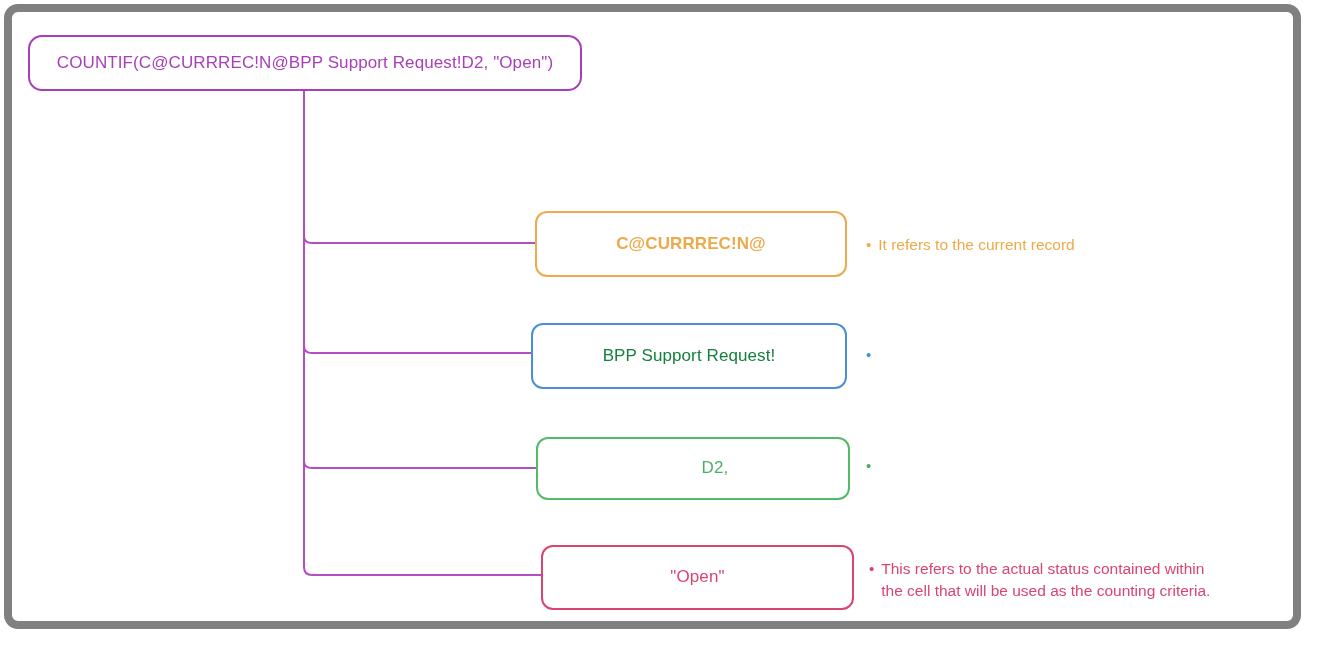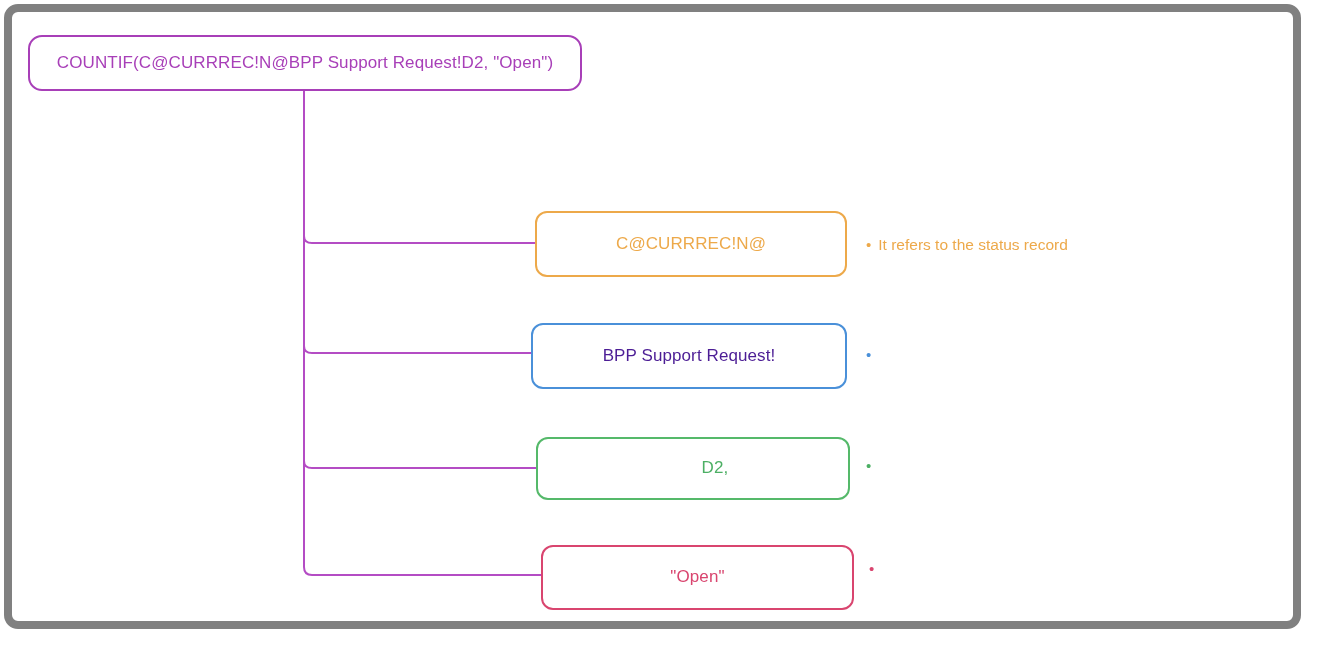--- a/index.html
+++ b/index.html
@@ -80,30 +80,30 @@
   }
 
   
   #node-orange {
     left: 535px;
     top: 211px;
     width: 312px;
     height: 66px;
     border-color: #eda94a;
   }
-  #node-orange .node-label { color: #eda94a; }
+  #node-orange .node-label { color: #eda94a; font-weight: bold; }
 
   #node-blue {
     left: 531px;
     top: 323px;
     width: 316px;
     height: 66px;
     border-color: #4a90d9;
   }
-  #node-blue .node-label { color: #4c1d95; }
+  #node-blue .node-label { color: #15803d; }
 
   #node-green {
     left: 536px;
     top: 437px;
     width: 314px;
     height: 63px;
     border-color: #55b96a;
     padding-left: 44px;
   }
   #node-green .node-label { color: #4caf64; }
@@ -162,21 +162,21 @@
 
     <div class="node" id="root-node">
       <span class="node-label">COUNTIF(C@CURRREC!N@BPP Support Request!D2, "Open")</span>
     </div>
 
     <div class="node" id="node-orange">
       <span class="node-label">C@CURRREC!N@</span>
     </div>
     <div class="annotation" id="annot-orange">
       <span class="annot-bullet">•</span>
-      <span class="annot-text">It refers to the status record</span>
+      <span class="annot-text">It refers to the current record</span>
     </div>
 
     <div class="node" id="node-blue">
       <span class="node-label">BPP Support Request!</span>
     </div>
     <div class="annotation" id="annot-blue">
       <span class="annot-bullet">•</span>
     </div>
 
     <div class="node" id="node-green">
@@ -184,16 +184,18 @@
     </div>
     <div class="annotation" id="annot-green">
       <span class="annot-bullet">•</span>
     </div>
 
     <div class="node" id="node-pink">
       <span class="node-label">"Open"</span>
     </div>
     <div class="annotation" id="annot-pink">
       <span class="annot-bullet">•</span>
+      <span class="annot-text">This refers to the actual status contained within
+the cell that will be used as the counting criteria.</span>
     </div>
 
   </div>
 </div>
 
 </body></html>

